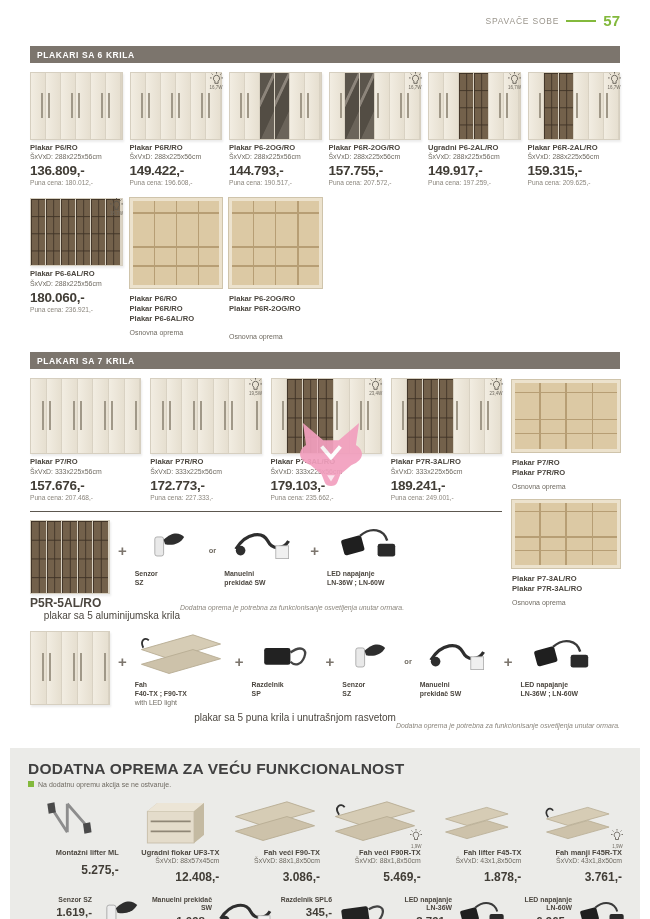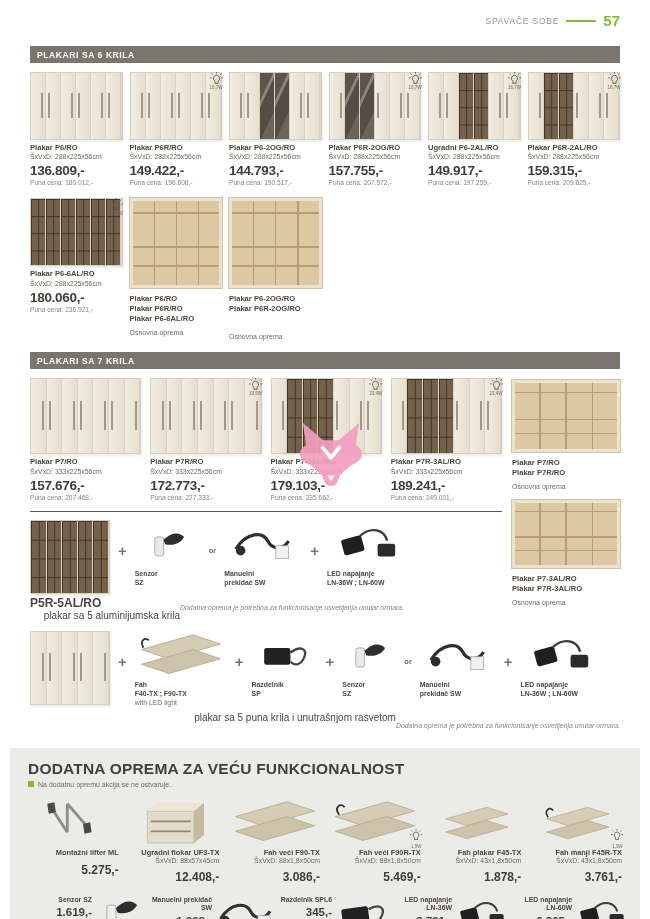--- a/index.html
+++ b/index.html
@@ -640,21 +640,21 @@
         <div class="aprice">5.469,-</div>
       </div>
 
       <div class="accitem">
         <div class="ph">
           <svg width="74" height="46" viewBox="0 0 90 50">
               <polygon points="8,20 58,6 84,14 34,28" fill="#d6ccb5" stroke="#b8ad94"></polygon>
               <polygon points="8,36 58,22 84,30 34,44" fill="#cdc2aa" stroke="#b8ad94"></polygon>
             </svg>
         </div>
-        <div class="aname">Fah plakar F45-TX</div>
+        <div class="aname">Fah lifter F45-TX</div>
         <div class="adims">ŠxVxD: 43x1,8x50cm</div>
         <div class="aprice">1.878,-</div>
       </div>
 
       <div class="accitem">
         <div class="ph">
           <svg width="74" height="46" viewBox="0 0 90 50">
               <path d="M10 18 C4 10 12 4 16 10" stroke="#333" stroke-width="2" fill="none"></path>
               <polygon points="8,20 58,6 84,14 34,28" fill="#d6ccb5" stroke="#b8ad94"></polygon>
               <polygon points="8,36 58,22 84,30 34,44" fill="#cdc2aa" stroke="#b8ad94"></polygon>

